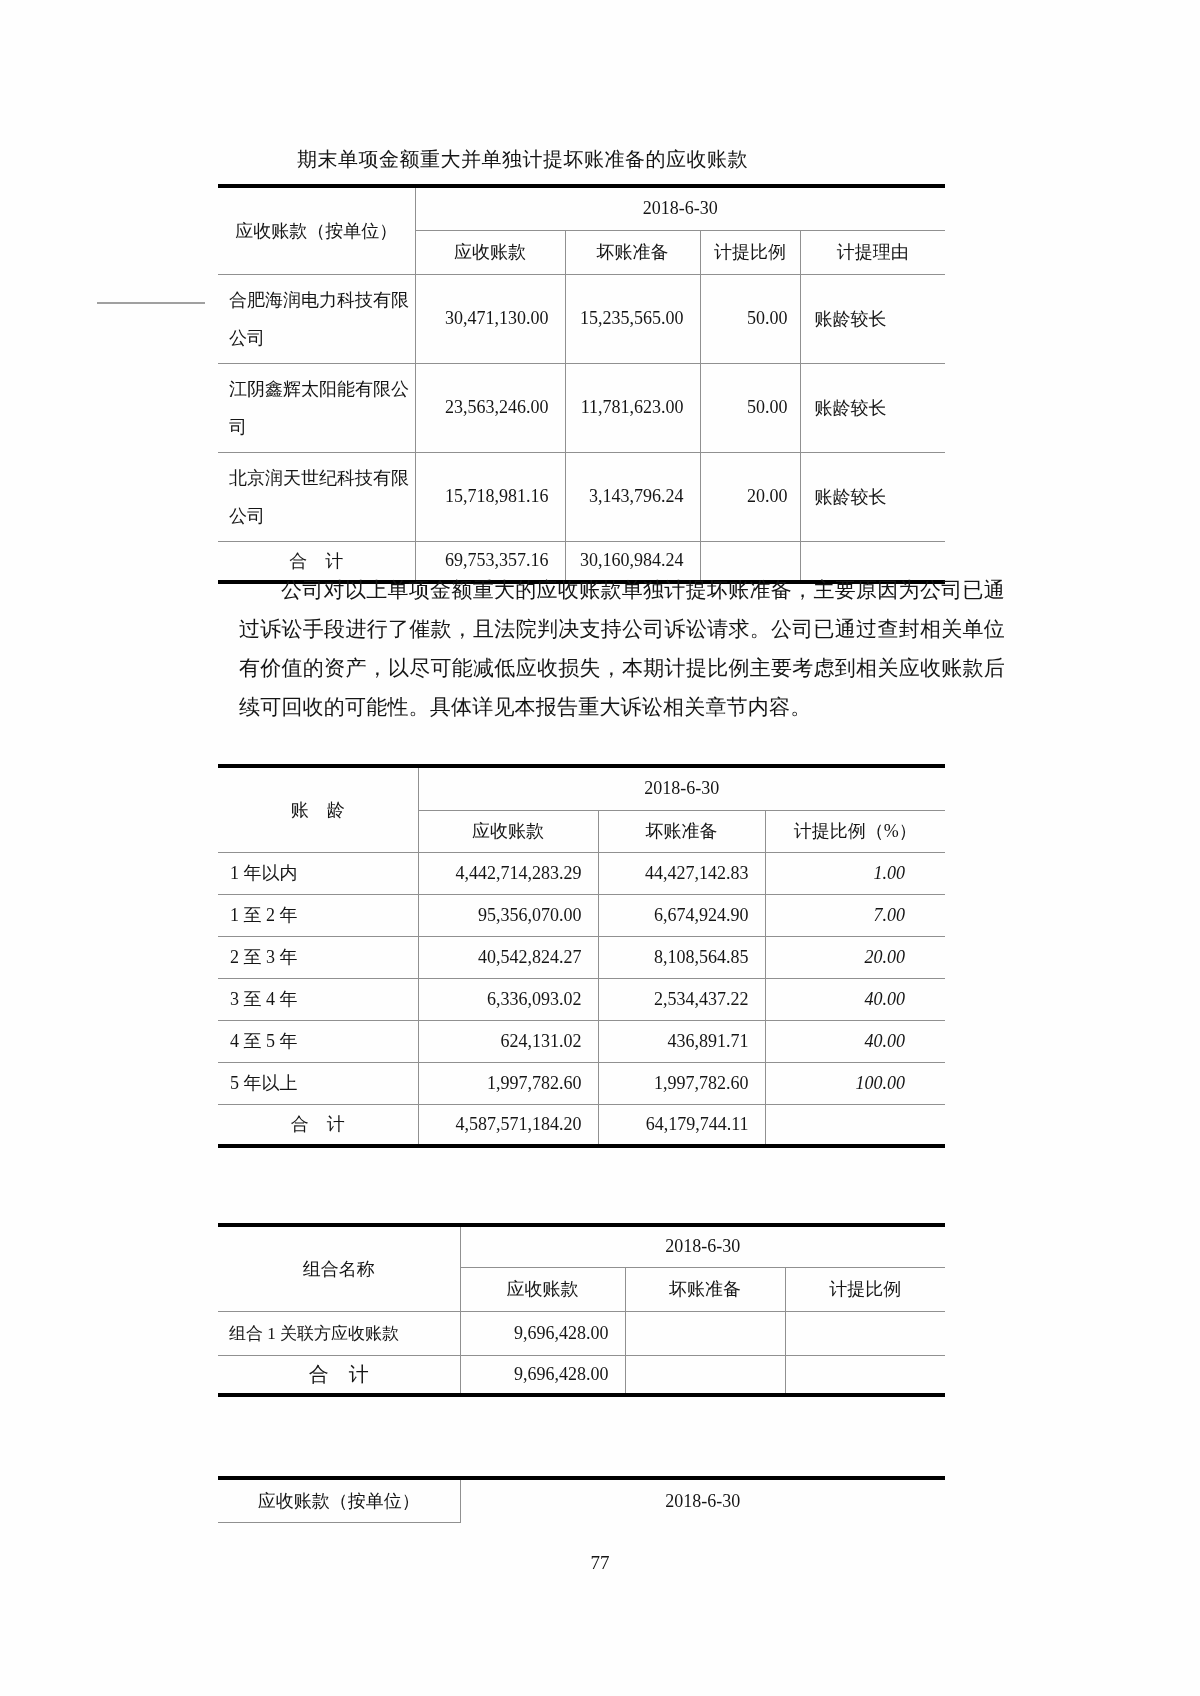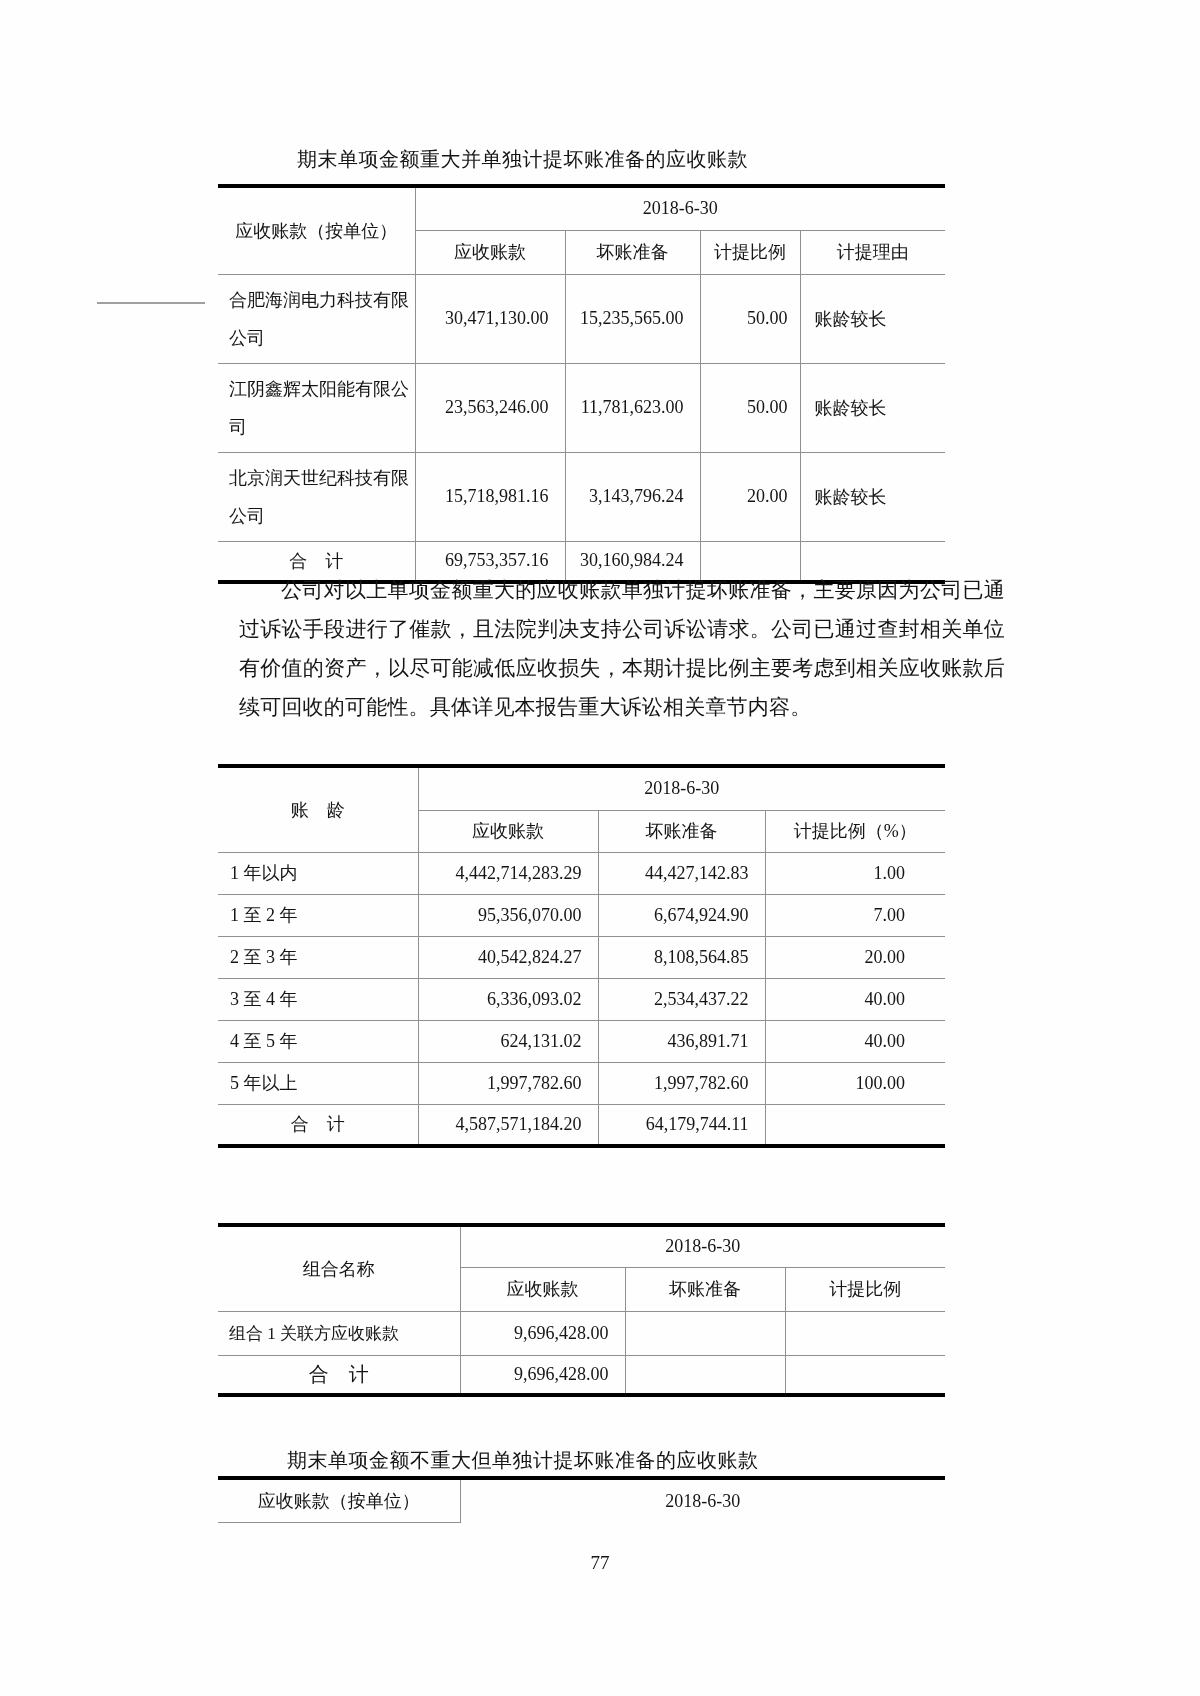--- a/index.html
+++ b/index.html
@@ -20,21 +20,21 @@
     border-collapse:collapse; table-layout:fixed; width:727px;
     border-top:4px solid #000; border-bottom:4px solid #000;
     font-size:18px; color:#151515;
   }
   table.fin td { border:1px solid #909090; overflow:hidden; vertical-align:middle; padding:0; }
   table.fin td:first-child { border-left:none; }
   table.fin td:last-child { border-right:none; }
   .cc { text-align:center; }
   .num { text-align:right; padding-right:16px !important; font-variant-numeric:tabular-nums; }
   .ratio1 { text-align:right; padding-right:12px !important; }
-  .pct2 { text-align:right; padding-right:40px !important; }
+  .pct2 { text-align:right; padding-right:40px !important;font-style:italic; }
   .reason { text-align:left; padding-left:14px !important; }
   .co { text-align:left; padding:6px 4px 6px 11px !important; line-height:38px; word-break:break-all; }
   .age { text-align:left; padding-left:12px !important; }
   .grp { text-align:left; padding-left:11px !important; font-size:17px; }
   .total-lbl { text-align:center; }
   .total-big { font-size:20px; }
   table.open { border-bottom:none; }
   table.open td { border:none; }
   table.open td.boxed { border-right:1px solid #909090; border-bottom:1px solid #909090; }
   .pageno { left:0; top:1552px; width:1200px; text-align:center; font-size:19px; }
@@ -189,21 +189,20 @@
       </tr>
       <tr style="height:40px">
         <td class="total-lbl total-big">合　计</td>
         <td class="num">9,696,428.00</td>
         <td></td>
         <td></td>
       </tr>
     </tbody>
   </table>
 
-  <div class="abs sec-title" style="left:287px;top:1447px">期末单项金额不重大但单独计提坏账准备的应收账款</div>
 
   <table class="fin open abs" style="left:218px;top:1476px">
     <colgroup>
       <col style="width:242px">
         <col style="width:485px">
     </colgroup>
     <tbody>
       <tr style="height:44px">
         <td class="cc boxed">应收账款（按单位）</td>
         <td class="cc">2018-6-30</td>

